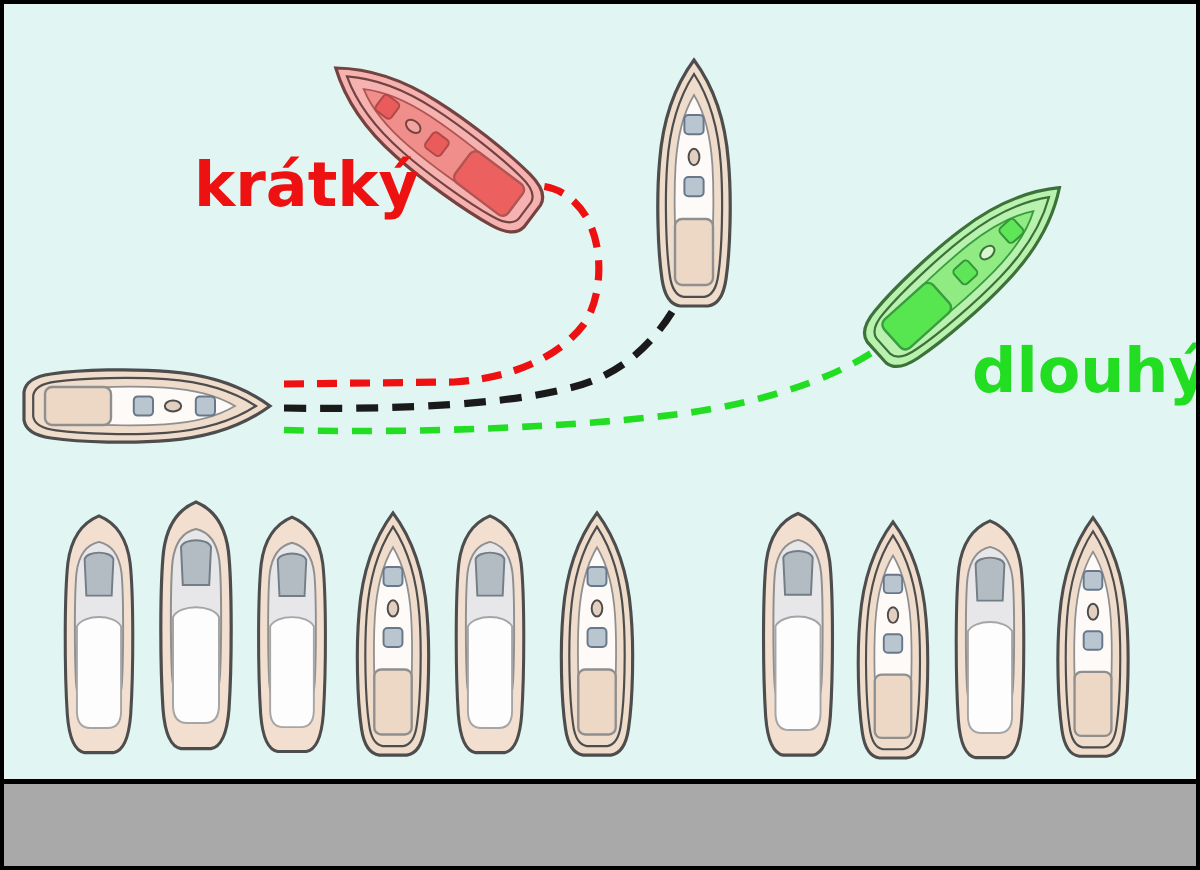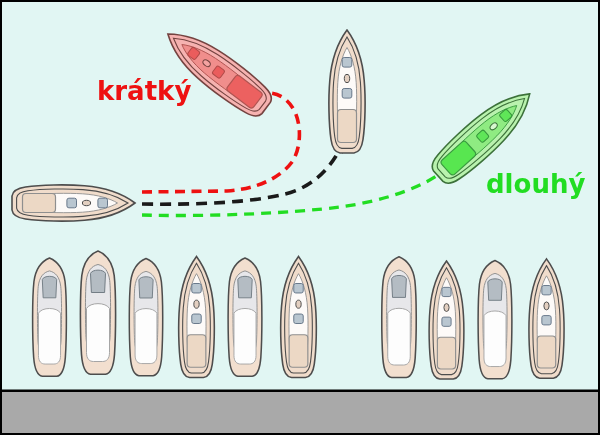--- a/index.html
+++ b/index.html
@@ -10,21 +10,21 @@
     border:2px solid #000;
     background:#e1f6f3;
     overflow:hidden;
     font-family:"DejaVu Sans","Liberation Sans",sans-serif;
     user-select:none;
   }
   #scene-svg{position:absolute;left:0;top:0;display:block;}
   .label{
     position:absolute;
     font-weight:bold;
-    font-size:26px;
+    font-size:31px;
     line-height:1;
     letter-spacing:0px;
     white-space:nowrap;
   }
   .label-short{left:95px;top:76px;color:#ee1111;}
   .label-long{left:484px;top:169px;color:#22dd22;}
 
   
   .boat-tan{
     --hull:#f0dccb; --deck:#fdfaf8; --cockpit:#ecd8c5;

